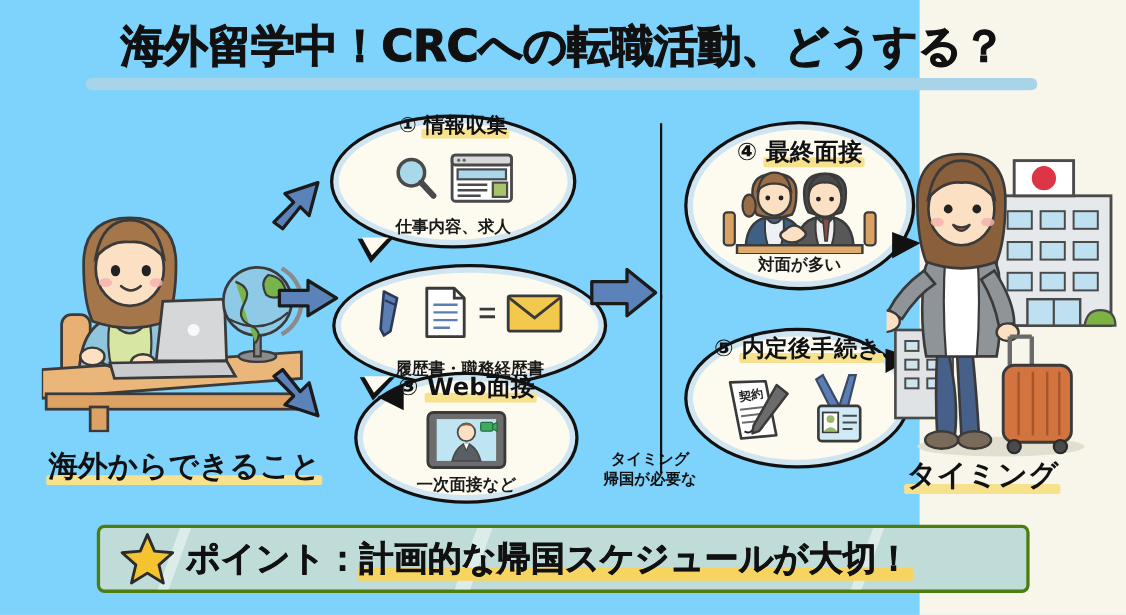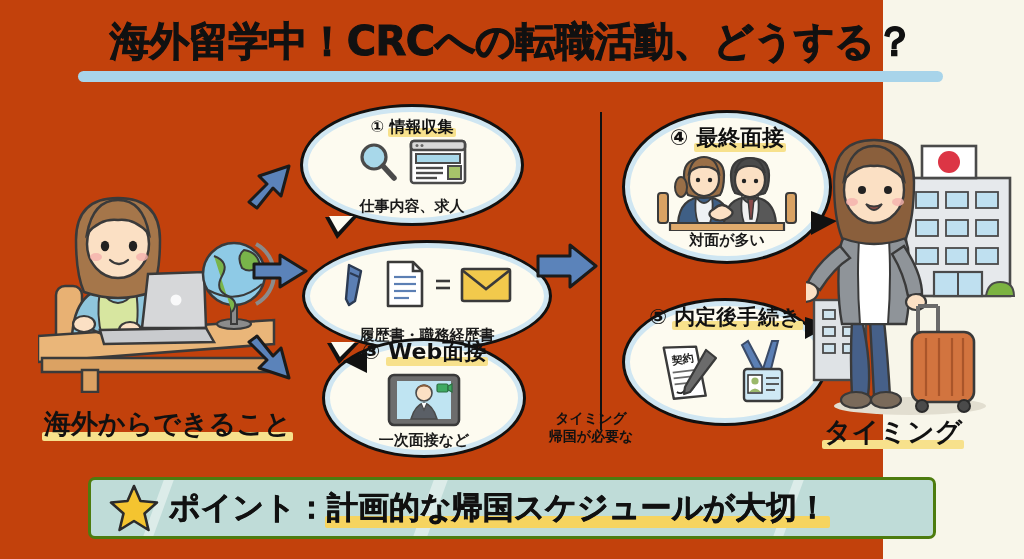--- a/index.html
+++ b/index.html
@@ -3,21 +3,21 @@
 <meta charset="utf-8">
 <style>
   html,body{margin:0;padding:0;}
   body{
     width:1024px;height:559px;overflow:hidden;
     background:#f8f6ea;
     font-family:"Liberation Sans","DejaVu Sans",sans-serif;
     color:#1a1a1a;
     position:relative;
   }
-  .stage{position:relative;width:836px;height:559px;background:#c2410c;padding-left:47px;}
+  .stage{position:relative;width:836px;height:559px;background:#7dd3fc;}
 
   
   .title-wrap{position:absolute;left:0;top:14px;width:1024px;text-align:center;}
   .title{
     display:inline-block;position:relative;
     font-size:40px;font-weight:bold;letter-spacing:-0.5px;
     color:#111;z-index:2;padding:0 6px;
     font-family:"DejaVu Sans","Liberation Sans",sans-serif;
     -webkit-text-stroke:1px #111;
   }
@@ -164,21 +164,21 @@
     <svg width="62" height="56" viewBox="0 0 62 56">
       <path d="M6 12 L24 30 L16 38 L46 48 L38 18 L30 26 L14 6 Z" fill="#5b83ba" stroke="#1b1b1b" stroke-width="3" stroke-linejoin="round"></path>
     </svg>
   </div>
 
   <div class="caption" style="left:44px;top:406px;">
     <span class="hl-yellow">海外からできること</span>
   </div>
 
   <div class="bubble" style="left:300px;top:104px;width:218px;height:116px;">
-    <div class="btitle" style="top:-6px;font-size:16px;margin-top:16px;">
+    <div class="btitle" style="top:-6px;font-size:19px;">
       <span>①</span>
       <span class="hl-yellow">情報収集</span>
     </div>
     <div class="icons" style="top:32px;">
       <svg width="42" height="42" viewBox="0 0 42 42">
         <circle cx="17" cy="16" r="12" fill="#a8d8ea" stroke="#4a4a4a" stroke-width="3.2"></circle>
         <line x1="26" y1="25" x2="37" y2="37" stroke="#4a4a4a" stroke-width="5.5" stroke-linecap="round"></line>
       </svg>
       <svg width="58" height="46" viewBox="0 0 58 46">
         <rect x="2" y="2" width="54" height="42" rx="3" fill="#fff" stroke="#4a4a4a" stroke-width="2.6"></rect>

